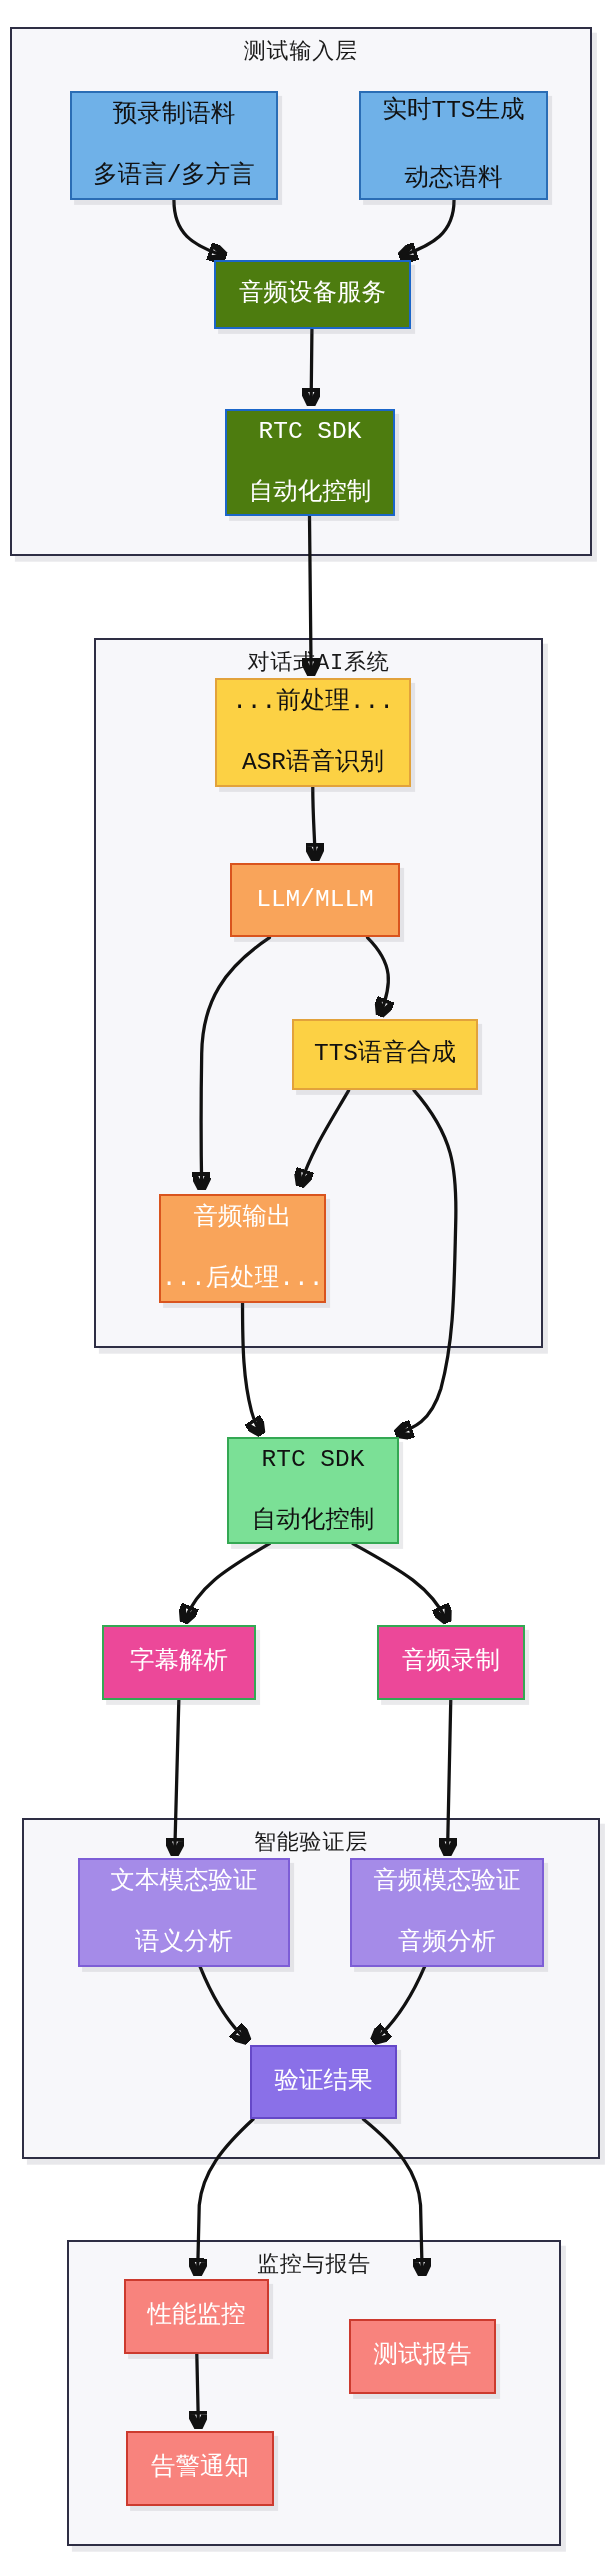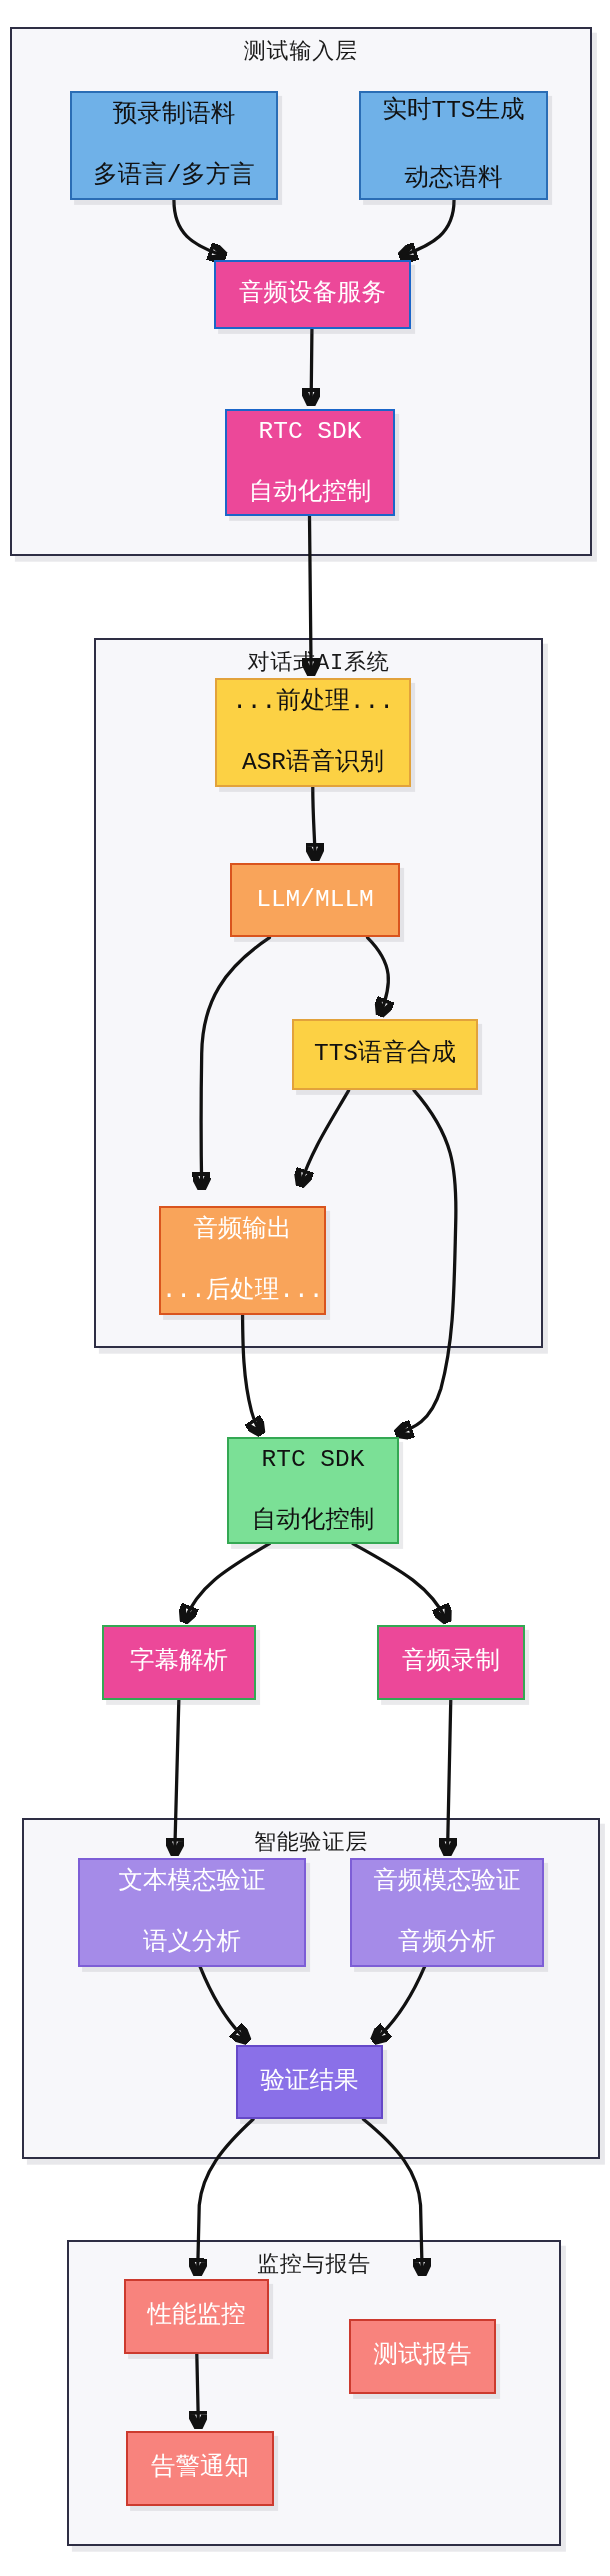--- a/index.html
+++ b/index.html
@@ -18,21 +18,21 @@
   .node{
     position:absolute;box-sizing:border-box;border:2.5px solid;
     display:flex;flex-direction:column;align-items:center;justify-content:center;
     text-align:center;font-size:24.5px;line-height:1.5;font-weight:500;
     box-shadow:4.1px 4.9px 0 rgba(90,90,110,0.13);
     gap:24px;
   }
   .node .line{white-space:nowrap;}
   
   .c-lightblue{background:#6fb1e8;border-color:#2a6db5;color:#111111;}
-  .c-darkblue{background:#ec4899;border-color:#1b66c9;color:#ffffff;justify-content:center;}
+  .c-darkblue{background:#4d7c0f;border-color:#1b66c9;color:#ffffff;justify-content:center;}
   .c-yellow{background:#fcd144;border-color:#e2a23b;color:#111111;}
   .c-orange{background:#f9a45a;border-color:#d9541e;color:#ffffff;}
   .c-green-dark-text{background:#7be096;border-color:#34a853;color:#111111;}
   .c-green{background:#ec4899;border-color:#34a853;color:#ffffff;}
   .c-lightpurple{background:#a58be8;border-color:#7d5ed6;color:#ffffff;}
   .c-darkpurple{background:#8a70e8;border-color:#6548c8;color:#ffffff;}
   .c-salmon{background:#f8837d;border-color:#cc3a2e;color:#ffffff;align-items:center;}
   svg.arrows{position:absolute;left:0;top:0;width:610px;height:2576px;pointer-events:none;}
   svg.arrows path{fill:none;stroke:#111111;stroke-width:4;stroke-linecap:round;}
 </style>
@@ -100,45 +100,45 @@
   <div class="node c-yellow" style="left:215px;top:678px;width:196px;height:109px;">
     <div class="line">...前处理...</div>
     <div class="line">ASR语音识别</div>
   </div>
   <div class="node c-yellow" style="left:292px;top:1019px;width:186px;height:71px;">
     <div class="line">TTS语音合成</div>
   </div>
   <div class="node c-orange" style="left:230px;top:863px;width:170px;height:74px;">
     <div class="line">LLM/MLLM</div>
   </div>
-  <div class="node c-orange" style="left:159px;top:1194px;width:167px;height:109px;margin-top:12px;">
+  <div class="node c-orange" style="left:159px;top:1194px;width:167px;height:109px;">
     <div class="line">音频输出</div>
     <div class="line">...后处理...</div>
   </div>
 
   <div class="node c-green-dark-text" style="left:227px;top:1437px;width:172px;height:107px;">
     <div class="line">RTC SDK</div>
     <div class="line">自动化控制</div>
   </div>
   <div class="node c-green" style="left:102px;top:1625px;width:154px;height:75px;">
     <div class="line">字幕解析</div>
   </div>
   <div class="node c-green" style="left:377px;top:1625px;width:148px;height:75px;">
     <div class="line">音频录制</div>
   </div>
 
-  <div class="node c-lightpurple" style="left:78px;top:1858px;width:228px;height:109px;">
+  <div class="node c-lightpurple" style="left:78px;top:1858px;width:212px;height:109px;">
     <div class="line">文本模态验证</div>
     <div class="line">语义分析</div>
   </div>
   <div class="node c-lightpurple" style="left:350px;top:1858px;width:194px;height:109px;">
     <div class="line">音频模态验证</div>
     <div class="line">音频分析</div>
   </div>
-  <div class="node c-darkpurple" style="left:236px;top:2045px;width:147px;height:74px;">
+  <div class="node c-darkpurple" style="left:250px;top:2045px;width:147px;height:74px;">
     <div class="line">验证结果</div>
   </div>
 
   <div class="node c-salmon" style="left:124px;top:2279px;width:145px;height:75px;">
     <div class="line">性能监控</div>
   </div>
   <div class="node c-salmon" style="left:349px;top:2279px;width:147px;height:75px;margin-top:40px;">
     <div class="line">测试报告</div>
   </div>
   <div class="node c-salmon" style="left:126px;top:2431px;width:148px;height:75px;">

